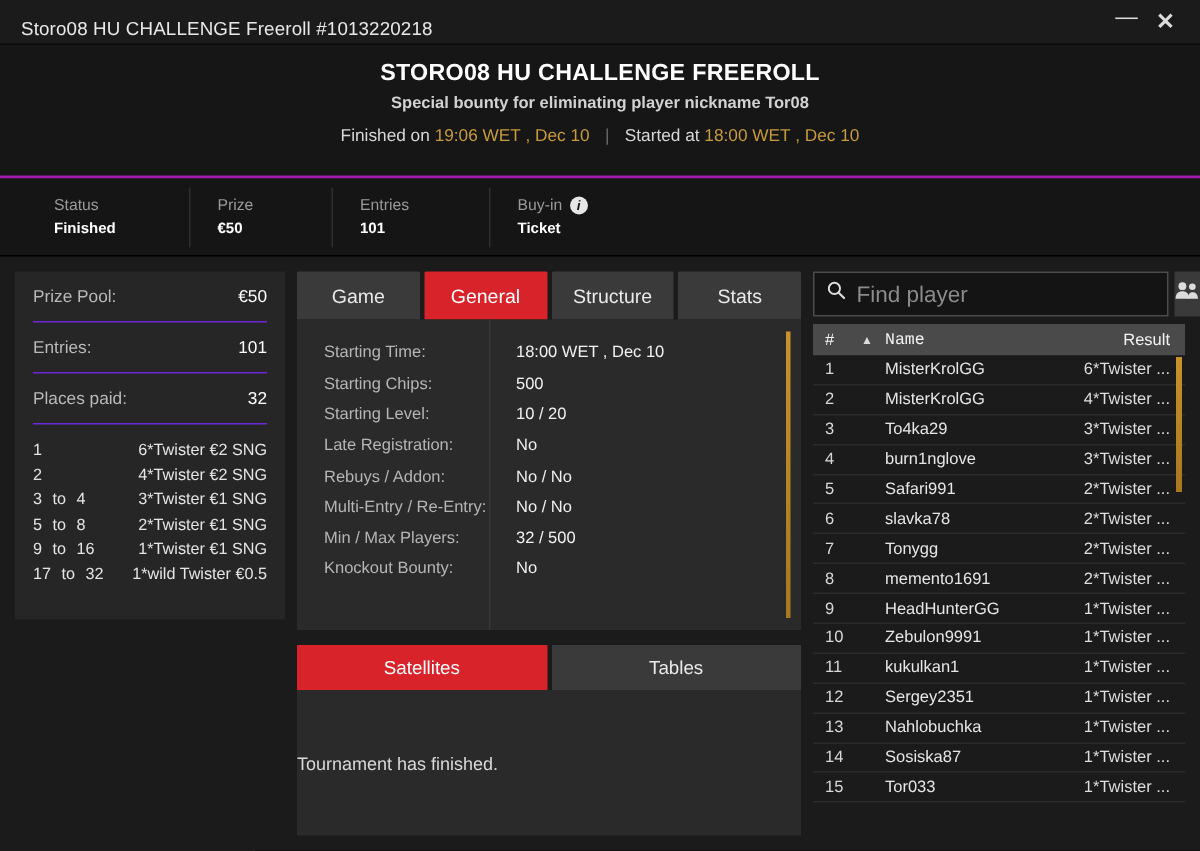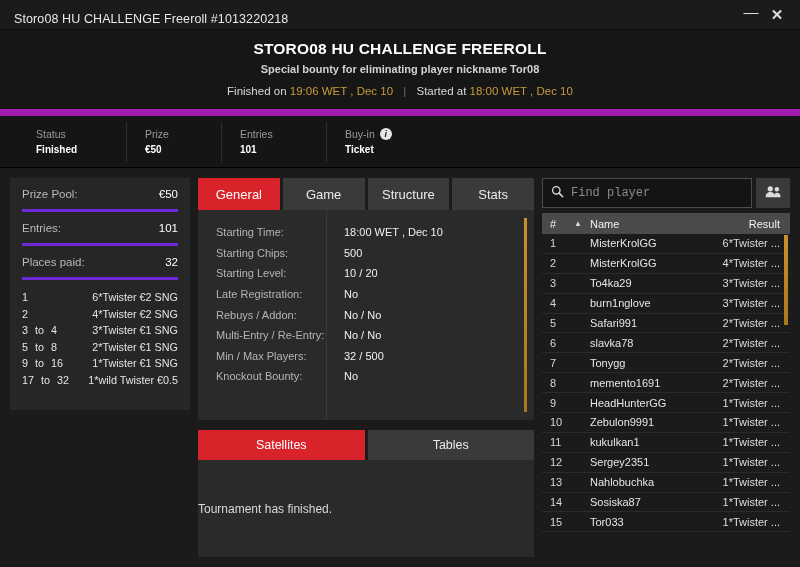--- a/index.html
+++ b/index.html
@@ -35,23 +35,23 @@
     display: flex; align-items: center; justify-content: center;
     color: #dcdcdc; font-size: 14px; line-height: 1;
     cursor: default;
   }
   .win-btn.min { font-size: 15px; padding-bottom: 6px; }
   .win-btn.close { font-size: 15px; font-weight: bold; }
 
   
   .header {
     background: #161616;
-    padding: 10px 0 12px;
+    padding: 10px 0 20px;
     text-align: center;
-    border-bottom: 7px solid #a21caf;
+    border-bottom: 2px solid #a21caf;
   }
   .header-title {
     font-size: 15.5px; font-weight: bold; color: #ffffff;
     letter-spacing: .2px;
   }
   .header-sub {
     font-size: 11px; font-weight: bold; color: #d2d2d2;
     margin-top: 5px;
   }
   .header-times {
@@ -103,21 +103,21 @@
   .col-left  { width: 180px; display: flex; flex-direction: column; }
   .col-mid   { flex: 1 1 auto; display: flex; flex-direction: column; min-width: 0; }
   .col-right { width: 248px; display: flex; flex-direction: column; }
 
   
   .panel { background: #262626; }
   .prizepanel { height: 232px; padding: 0 12px; }
   .pp-row {
     display: flex; justify-content: space-between; align-items: center;
     height: 34px;
-    border-bottom: 3px solid #6d28d9;
+    border-bottom: 1px solid #6d28d9;
     font-size: 11.5px;
   }
   .pp-row .k { color: #b9b9b9; }
   .pp-row .v { color: #ffffff; }
   .payouts { padding-top: 9px; }
   .payout-row {
     display: flex; justify-content: space-between;
     font-size: 10.8px; color: #e4e4e4;
     line-height: 16.5px;
     white-space: nowrap;
@@ -189,22 +189,22 @@
   .searchbox {
     flex: 1 1 auto; height: 30px;
     background: #141414;
     border: 1px solid #4c4c4c;
     display: flex; align-items: center;
     padding: 0 8px; gap: 7px;
   }
   .search-input {
     flex: 1 1 auto;
     background: transparent; border: none; outline: none;
-    color: #dcdcdc; font-size: 12px;
-    font-family: Liberation Mono, monospace;
+    color: #dcdcdc; font-size: 15px;
+    font-family: Liberation Sans, sans-serif;
   }
   .search-input::placeholder { color: #8b8b8b; }
   .people-btn {
     width: 34px; height: 30px;
     background: #3a3a3a;
     display: flex; align-items: center; justify-content: center;
     cursor: default;
   }
 
   .plist {
@@ -216,21 +216,21 @@
   }
   .plist-head {
     height: 21px; flex: 0 0 21px;
     background: #4a4a4a;
     display: flex; align-items: center;
     font-size: 11px; color: #f2f2f2;
     padding: 0 10px 0 8px;
   }
   .ph-num { width: 24px; }
   .ph-caret { width: 16px; font-size: 8px; color: #dcdcdc; }
-  .ph-name { flex: 1 1 auto; }
+  .ph-name { flex: 1 1 auto; font-family: Liberation Mono, monospace; }
   .ph-result { text-align: right; }
   .plist-body {
     flex: 1 1 auto;
     background: #1b1b1b;
     overflow: hidden;
     position: relative;
   }
   .prow {
     display: flex; align-items: center;
     height: 19.9px;
@@ -377,22 +377,22 @@
               <span>32</span>
             </span>
             <span>1*wild Twister €0.5</span>
           </div>
         </div>
       </div>
     </div>
 
     <div class="col-mid">
       <div class="tabstrip">
+        <div class="tab">Game</div>
         <div class="tab active">General</div>
-        <div class="tab">Game</div>
         <div class="tab">Structure</div>
         <div class="tab">Stats</div>
       </div>
       <div class="infopanel">
         <div class="info-rows">
           <div class="info-row">
             <span class="info-k">Starting Time:</span>
             <span class="info-v">18:00 WET , Dec 10</span>
           </div>
           <div class="info-row">

